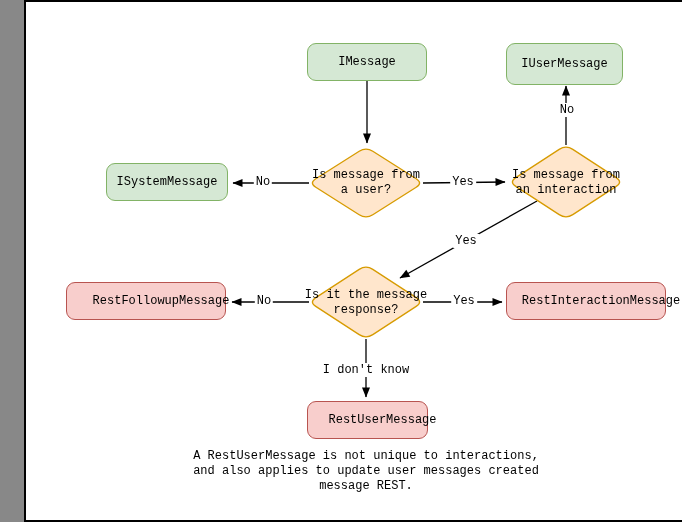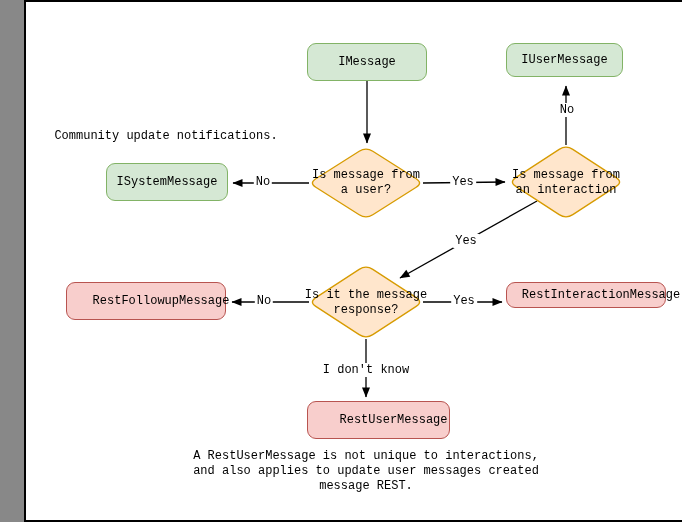--- a/index.html
+++ b/index.html
@@ -76,29 +76,29 @@
 
     <g style="fill:var(--orange-fill,#ffe6cc);stroke:var(--orange-stroke,#d79b00);" stroke-width="1.3">
       <path d="M346.8,149.3 L390.2,176.7 Q397,181 390.2,185.3 L346.8,212.7 Q340,217 333.2,212.7 L289.8,185.3 Q283,181 289.8,176.7 L333.2,149.3 Q340,145 346.8,149.3 Z"></path>
       <path d="M546.8,147.4 L590.2,175.6 Q597,180 590.2,184.4 L546.8,212.6 Q540,217 533.2,212.6 L489.8,184.4 Q483,180 489.8,175.6 L533.2,147.4 Q540,143 546.8,147.4 Z"></path>
       <path d="M346.8,267.4 L390.2,295.6 Q397,300 390.2,304.4 L346.8,332.6 Q340,337 333.2,332.6 L289.8,304.4 Q283,300 289.8,295.6 L333.2,267.4 Q340,263 346.8,267.4 Z"></path>
     </g>
   </svg>
 
   <div class="node green" style="left:281px;top:41px;width:120px;height:38px">IMessage</div>
 
-  <div class="node green" style="left:480px;top:41px;width:117px;height:34px">IUserMessage</div>
+  <div class="node green" style="left:480px;top:41px;width:117px;height:42px">IUserMessage</div>
 
   <div class="node green" style="left:80px;top:161px;width:122px;height:38px">ISystemMessage</div>
 
   <div class="node red" style="left:40px;top:280px;width:160px;height:38px">RestFollowupMessage</div>
 
-  <div class="node red" style="left:480px;top:280px;width:160px;height:26px">RestInteractionMessage</div>
+  <div class="node red" style="left:480px;top:280px;width:160px;height:38px">RestInteractionMessage</div>
 
-  <div class="node red" style="left:281px;top:399px;width:143px;height:38px">RestUserMessage</div>
+  <div class="node red" style="left:281px;top:399px;width:121px;height:38px">RestUserMessage</div>
 
   <div class="dtext" style="left:340px;top:181px">
     <span>Is message from</span>
     <span>a user?</span>
   </div>
 
   <div class="dtext" style="left:540px;top:181px">
     <span>Is message from</span>
     <span>an interaction</span>
   </div>
@@ -110,21 +110,20 @@
 
   <span class="elabel" style="left:237px;top:180px">No</span>
   <span class="elabel" style="left:437px;top:180px">Yes</span>
   <span class="elabel" style="left:541px;top:108px">No</span>
   <span class="elabel" style="left:440px;top:239px">Yes</span>
   <span class="elabel" style="left:238px;top:299px">No</span>
   <span class="elabel" style="left:438px;top:299px">Yes</span>
   <span class="elabel" style="left:340px;top:368px">I don't know</span>
 
   <div class="caption" style="left:140px;top:134px">
-    <span>Community update notifications.</span>
   </div>
 
   <div class="caption" style="left:340px;top:469px">
     <span>A RestUserMessage is not unique to interactions,</span>
     <span>and also applies to update user messages created</span>
     <span>message REST.</span>
   </div>
 
 </div>
 

